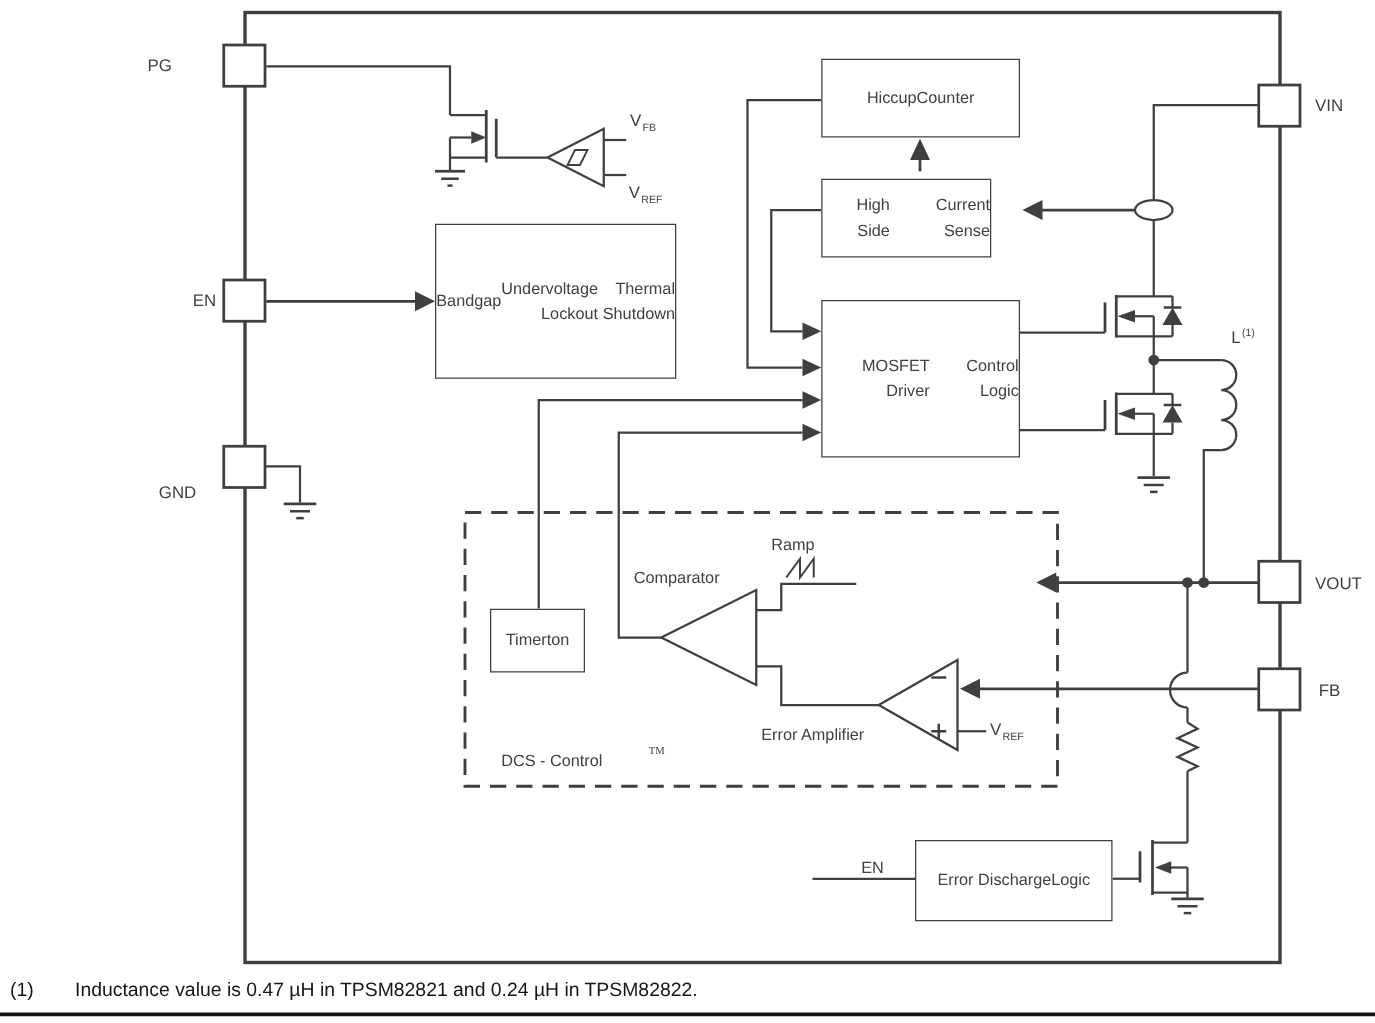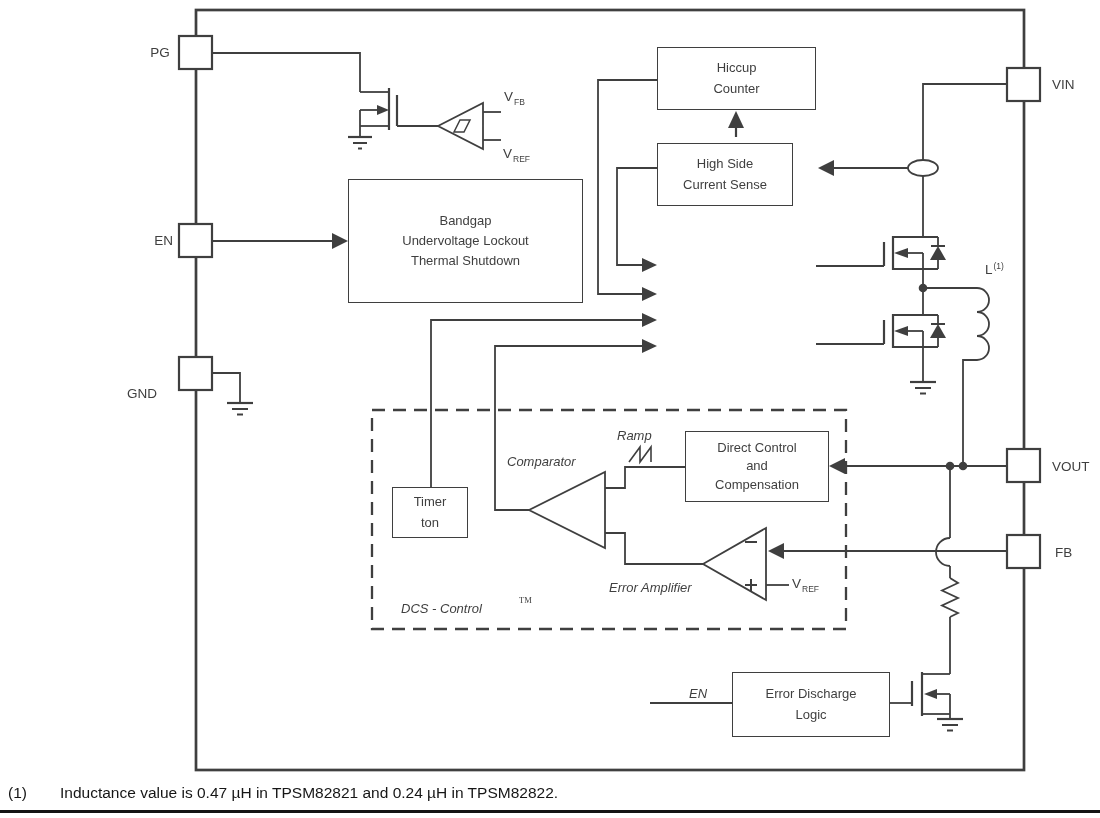--- a/index.html
+++ b/index.html
@@ -3,25 +3,25 @@
 <meta charset="utf-8">
 <style>
   html,body{margin:0;padding:0;background:#ffffff;}
   #canvas{
     position:relative;width:1100px;height:818px;background:#ffffff;
     font-family:"Liberation Sans",sans-serif;color:#3f3f3f;overflow:hidden;
   }
   #wiring{position:absolute;left:0;top:0;z-index:1;}
   .block{
     position:absolute;z-index:2;box-sizing:border-box;background:#ffffff;
-    border:1.7px solid #3f3f3f;display:flex;flex-direction:column;
-    align-items:center;justify-content:center;text-align:left;
+    border:1.7px solid #3f3f3f;display:flex;flex-direction:row;
+    align-items:center;justify-content:center;text-align:right;
     font-size:13px;line-height:1.55;color:#3f3f3f;
   }
-  .lbl{position:absolute;z-index:3;font-size:13px;white-space:nowrap;color:#3f3f3f;font-style:italic;}
+  .lbl{position:absolute;z-index:3;font-size:13px;white-space:nowrap;color:#3f3f3f;}
   .pinlbl{position:absolute;z-index:3;font-size:13.5px;white-space:nowrap;color:#3f3f3f;text-align:right;}
   .vlabel{position:absolute;z-index:3;font-size:13.5px;white-space:nowrap;color:#3f3f3f;text-align:center;}
   .sub{font-size:8.5px;vertical-align:-4px;margin-left:1px;}
   .sup{font-size:8.5px;vertical-align:5px;margin-left:1px;}
   .tmlabel{position:absolute;z-index:3;font-size:8.5px;color:#3f3f3f;font-family:Liberation Serif, serif;}
   .footnote{position:absolute;z-index:3;left:8px;top:784px;display:flex;
     font-size:15.5px;color:#161616;white-space:nowrap;}
   .fn-index{width:52px;flex:0 0 52px;}
   .bottom-rule{position:absolute;z-index:3;left:0;top:810px;width:1100px;height:3px;background:#141414;}
 </style>
@@ -227,40 +227,39 @@
   </svg>
 
   <div class="block" style="left:657px;top:47px;width:159px;height:63px">
     <div>Hiccup</div>
     <div>Counter</div>
   </div>
   <div class="block" style="left:657px;top:143px;width:136px;height:63px">
     <div>High Side</div>
     <div>Current Sense</div>
   </div>
-  <div class="block" style="left:348px;top:179px;width:235px;height:124px">
+  <div class="block" style="left:657px;top:240px;width:159px;height:126px">
+    <div>MOSFET Driver</div>
+    <div>Control Logic</div>
+  </div>
+  <div class="block" style="left:348px;top:179px;width:193px;height:124px">
     <div>Bandgap</div>
     <div>Undervoltage Lockout</div>
     <div>Thermal Shutdown</div>
   </div>
   <div class="block" style="left:392px;top:487px;width:76px;height:51px">
     <div>Timer</div>
     <div>ton</div>
   </div>
-  <div class="block" style="left:685px;top:431px;width:144px;height:71px;line-height:1.4">
-    <div>Direct Control</div>
-    <div>and</div>
-    <div>Compensation</div>
-  </div>
   <div class="block" style="left:732px;top:672px;width:158px;height:65px">
     <div>Error Discharge</div>
     <div>Logic</div>
   </div>
 
-  <div class="pinlbl" style="left:134px;top:45px;width:52px;text-align:center">PG</div>
+  <div class="pinlbl" style="left:118px;top:45px;width:52px;text-align:left">PG</div>
   <div class="pinlbl" style="left:121px;top:233px;width:52px;text-align:right">EN</div>
   <div class="pinlbl" style="left:111px;top:386px;width:62px;text-align:center">GND</div>
   <div class="pinlbl" style="left:1052px;top:77px">VIN</div>
   <div class="pinlbl" style="left:1052px;top:459px">VOUT</div>
   <div class="pinlbl" style="left:1055px;top:545px">FB</div>
 
   <div class="lbl" style="left:507px;top:454px">Comparator</div>
   <div class="lbl" style="left:617px;top:428px">Ramp</div>
   <div class="lbl" style="left:609px;top:580px">Error Amplifier</div>
   <div class="lbl" style="left:401px;top:601px">DCS - Control</div>

